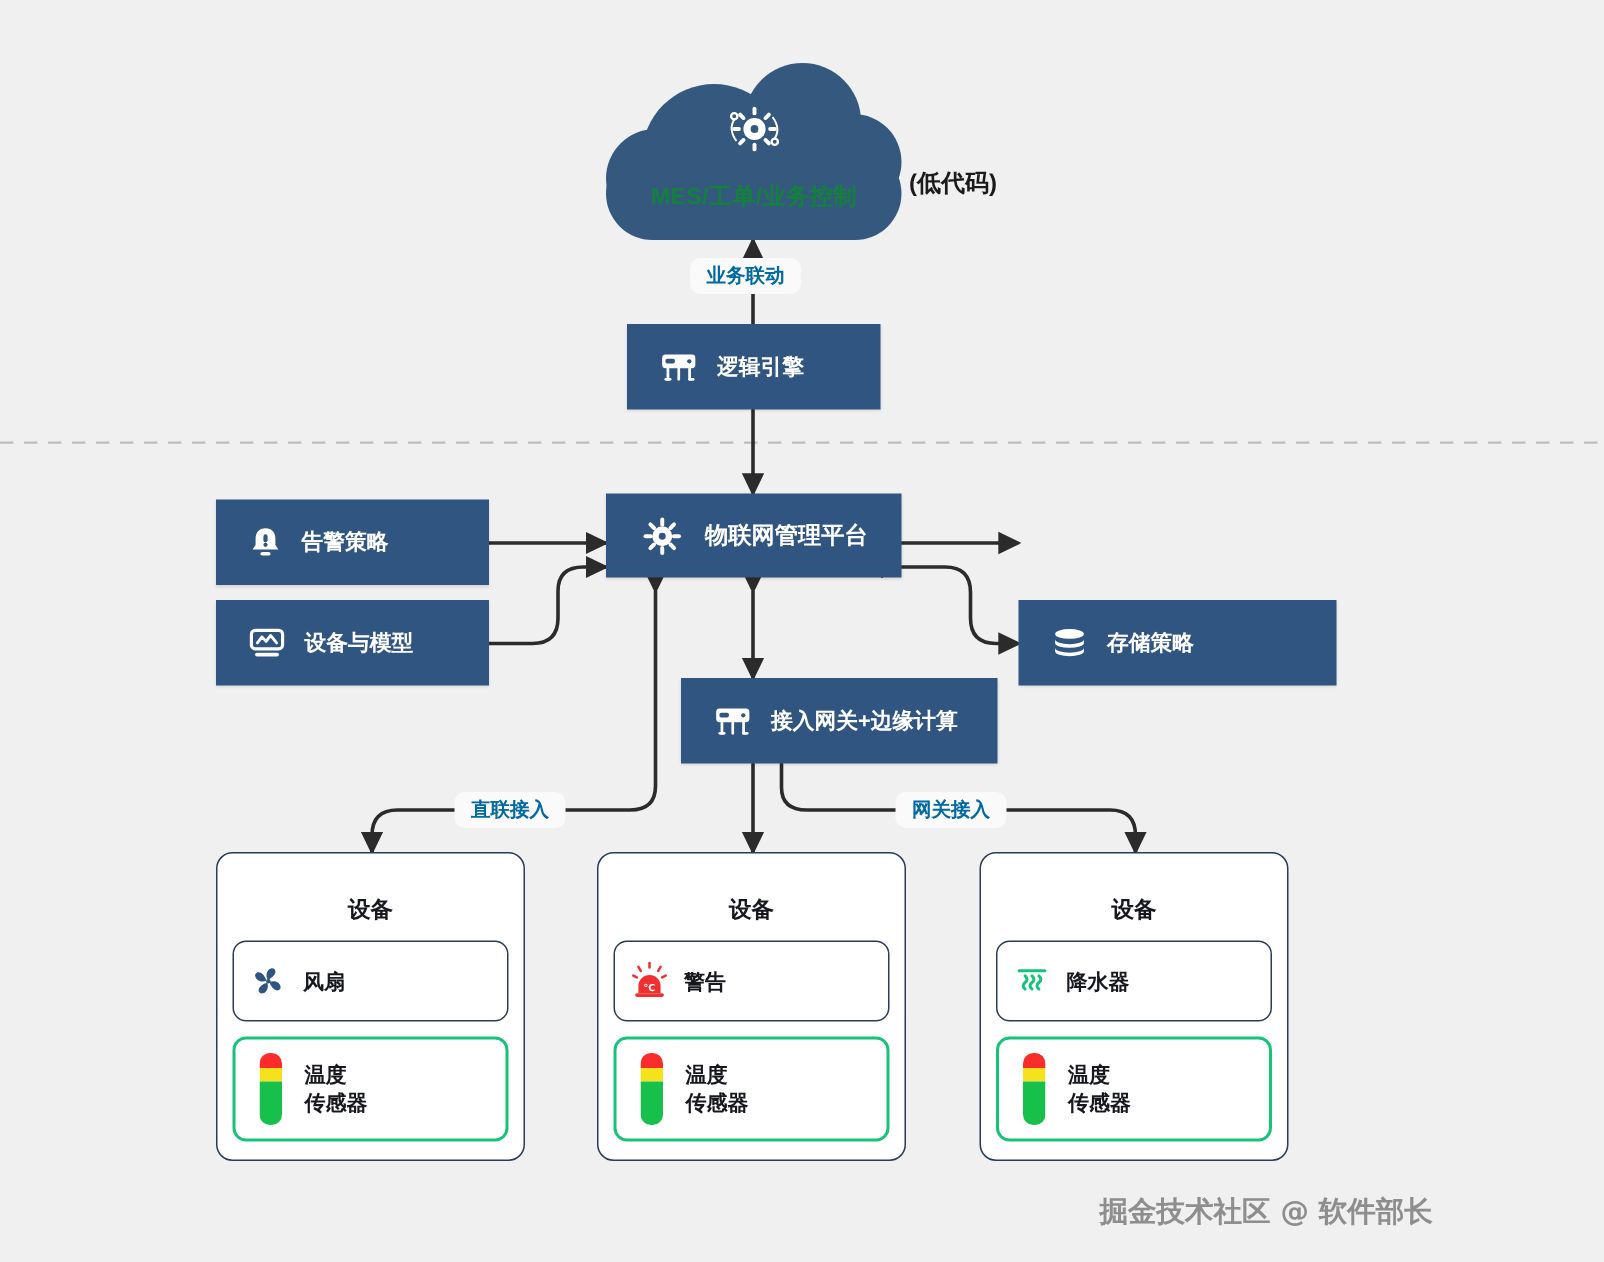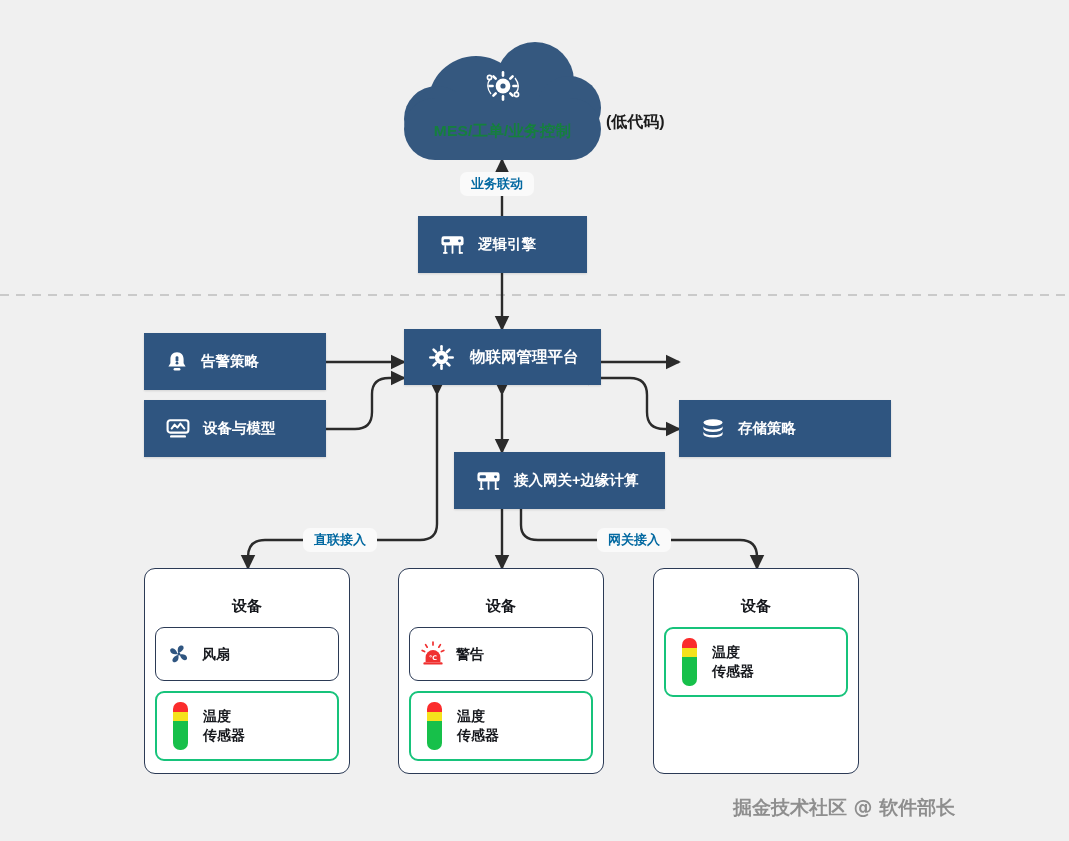--- a/index.html
+++ b/index.html
@@ -327,20 +327,33 @@
       </span>
       <span class="stx">
         <span>温度</span><br>
         <span>传感器</span>
       </span>
     </div>
   </div>
 
   <div class="card card3">
     <div class="title">设备</div>
+    <div class="subcard">
+      <span class="sic">
+        <svg width="28" height="26" viewBox="0 0 28 26">
+          <g stroke="#17c37b" stroke-width="2" stroke-linecap="round" fill="none">
+            <line x1="5.4" y1="6.2" x2="22.6" y2="6.2"></line>
+            <path d="M9.4 9.6 q2.6 2.2 0 4.4 q-2.6 2.2 0 4.4"></path>
+            <path d="M14 9.6 q2.6 2.2 0 4.4 q-2.6 2.2 0 4.4"></path>
+            <path d="M18.6 9.6 q2.6 2.2 0 4.4 q-2.6 2.2 0 4.4"></path>
+          </g>
+        </svg>
+      </span>
+      <span class="stx">降水器</span>
+    </div>
     <div class="subcard hl">
       <span class="sic">
         <span class="tgauge">
             <i class="tg-r"></i>
             <i class="tg-y"></i>
             <i class="tg-g"></i>
           </span>
       </span>
       <span class="stx">
         <span>温度</span><br>

